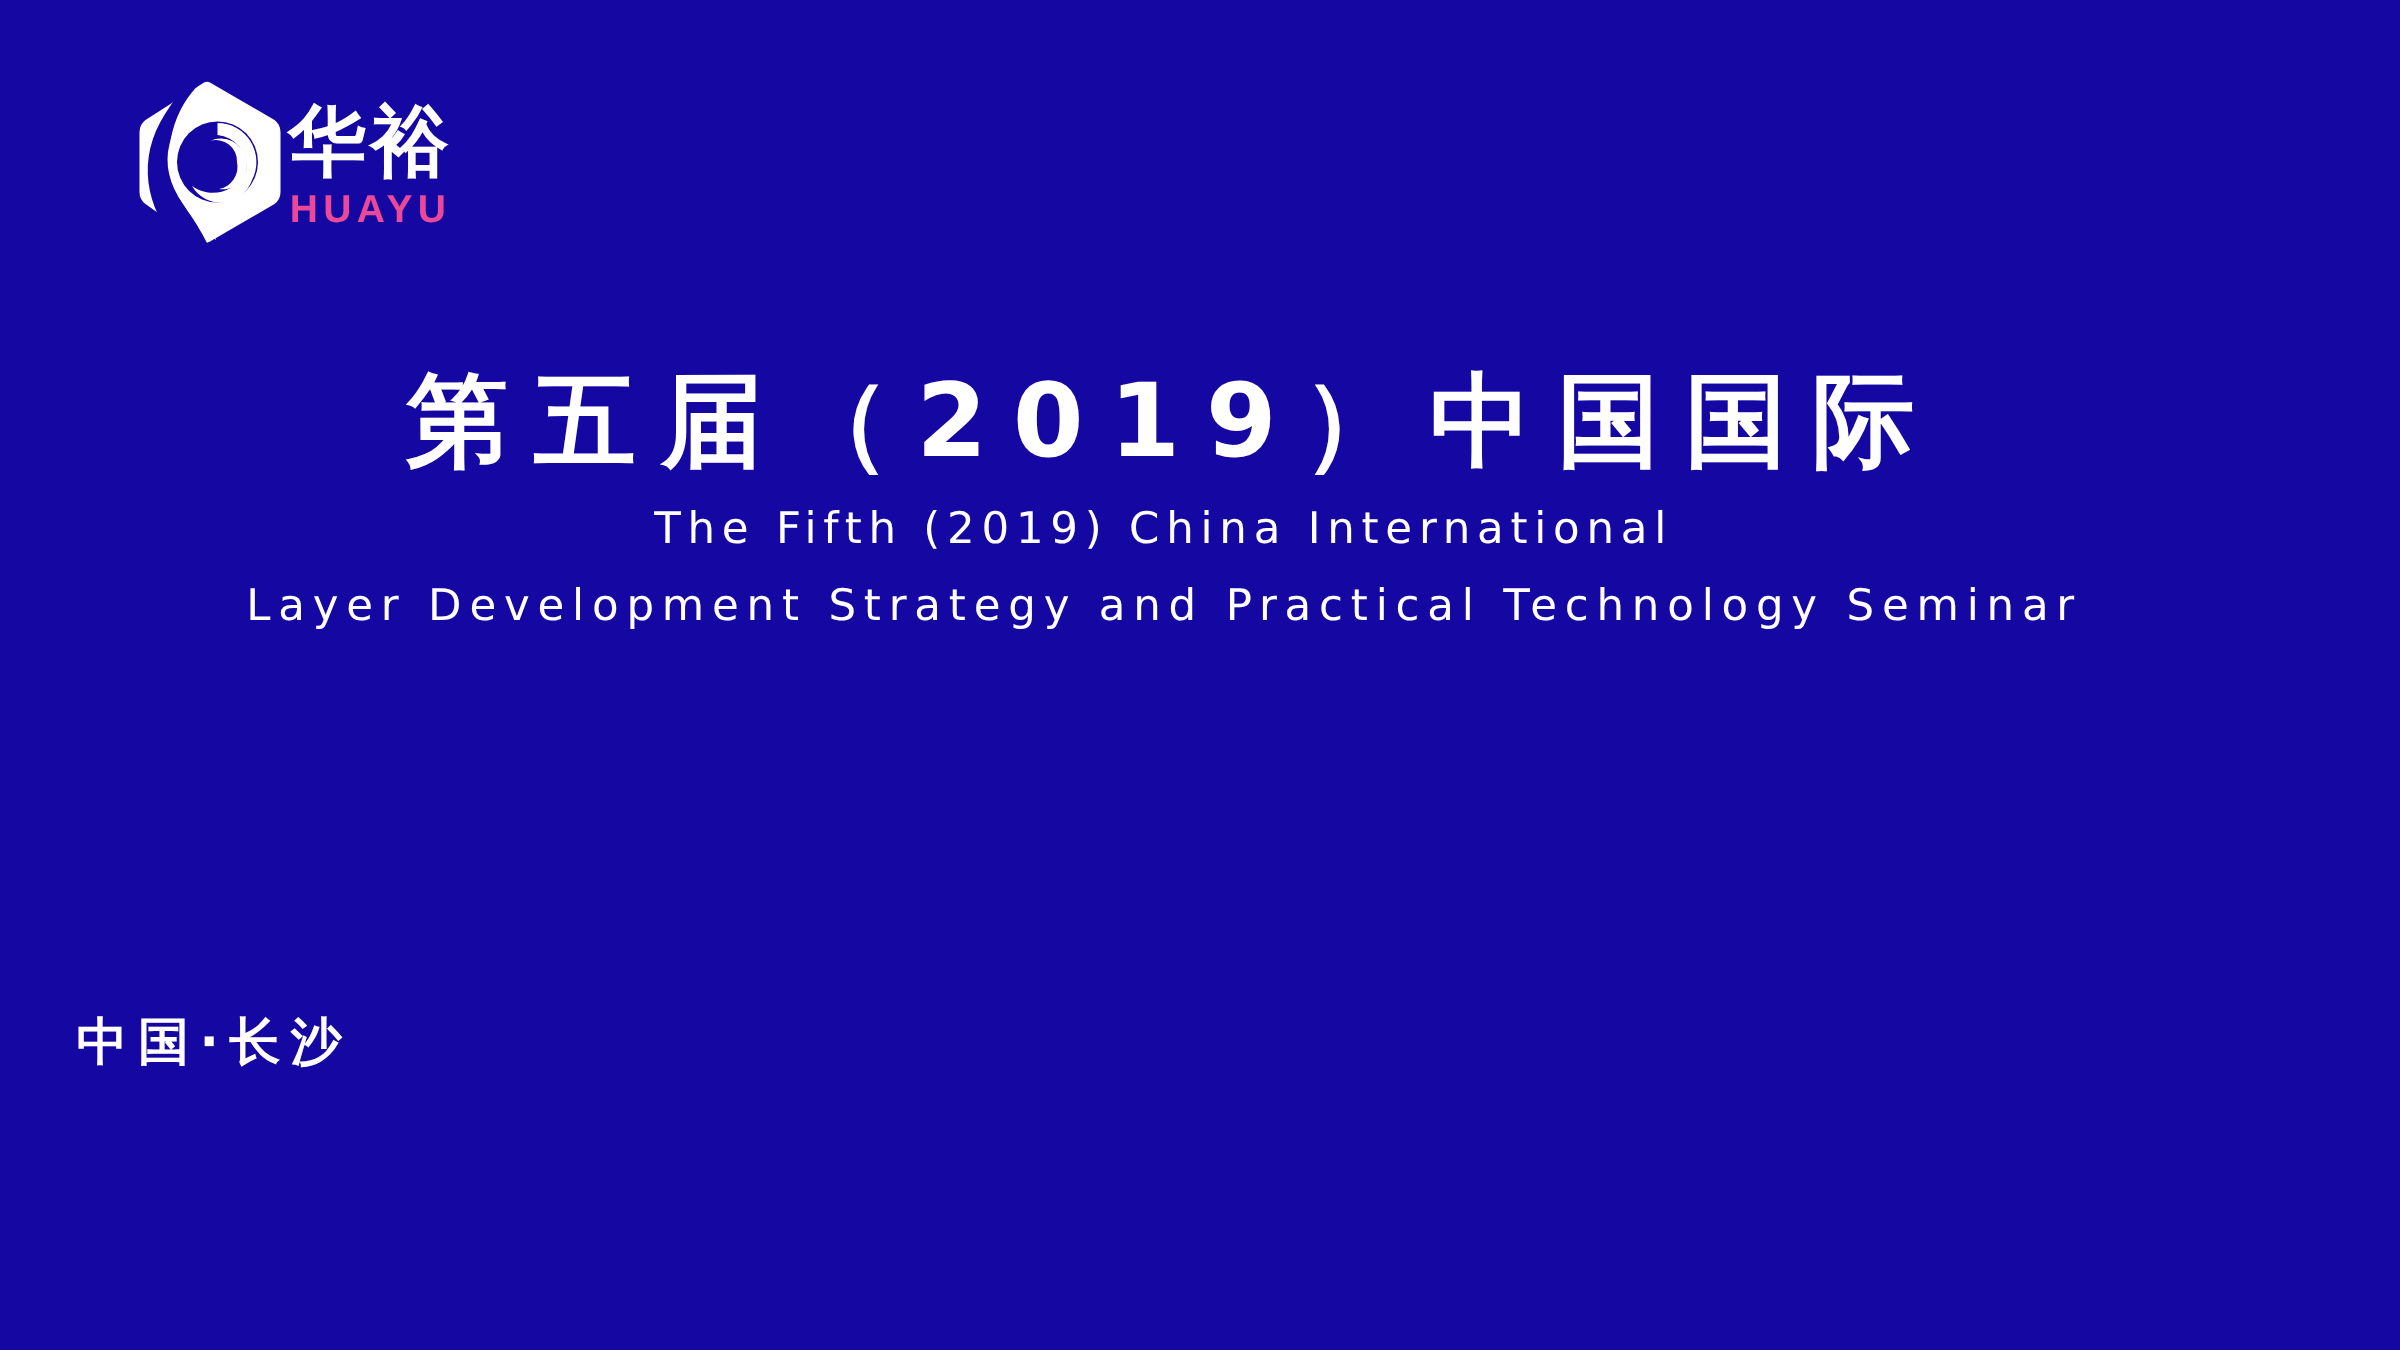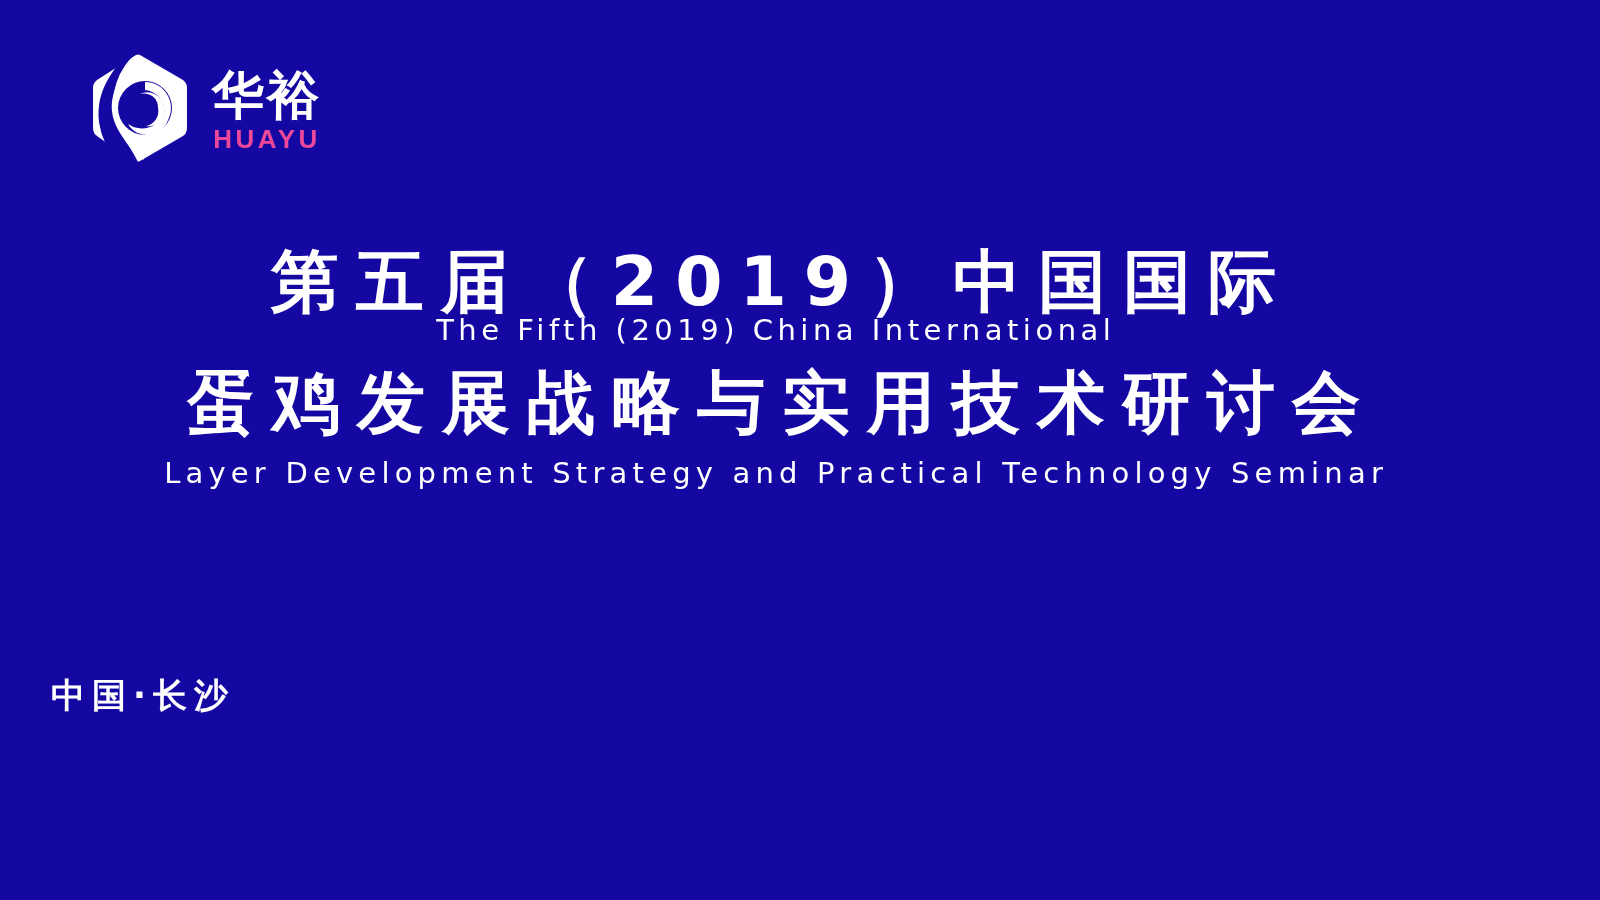--- a/index.html
+++ b/index.html
@@ -16,21 +16,21 @@
     color: #ffffff;
   }
 
   
   #logo-block {
     position: absolute;
     left: 88px;
     top: 52px;
     display: flex;
     align-items: center;
-    gap: 20px;
+    gap: 0;
   }
   #logo-mark {
     width: 104px;
     height: 112px;
     display: block;
     flex: none;
   }
   #logo-wordmark {
     display: flex;
     flex-direction: column;
@@ -78,20 +78,21 @@
     letter-spacing: 17px;
     text-indent: 17px;
   }
   #title-en-1 {
     font-family: "DejaVu Sans", "Liberation Sans", sans-serif;
     font-size: 29px;
     font-weight: 400;
     letter-spacing: 4.5px;
     text-indent: 4.5px;
     line-height: 1.0;
+    margin-top: 22px;
     white-space: nowrap;
   }
   #title-cn-2 {
     font-size: 68px;
     letter-spacing: 17px;
     text-indent: 17px;
     margin-top: 24px;
   }
   #title-en-2 {
     font-family: "DejaVu Sans", "Liberation Sans", sans-serif;
@@ -158,19 +159,18 @@
   <div id="logo-wordmark">
     <div id="logo-cn">华裕</div>
     <div id="logo-en">HUAYU</div>
   </div>
 
 </div>
 
 <div id="title-block">
   <div class="cn-line" id="title-cn-1">第五届（2019）中国国际</div>
   <div id="title-en-1">The Fifth (2019) China International</div>
-  <div class="cn-line" id="title-cn-2">蛋鸡发展战略与实用技术研讨会</div>
   <div id="title-en-2">Layer Development Strategy and Practical Technology Seminar</div>
 </div>
 
 <div id="footer-block">
   <div id="venue-line">中国·长沙</div>
 </div>
 
 </body></html>

